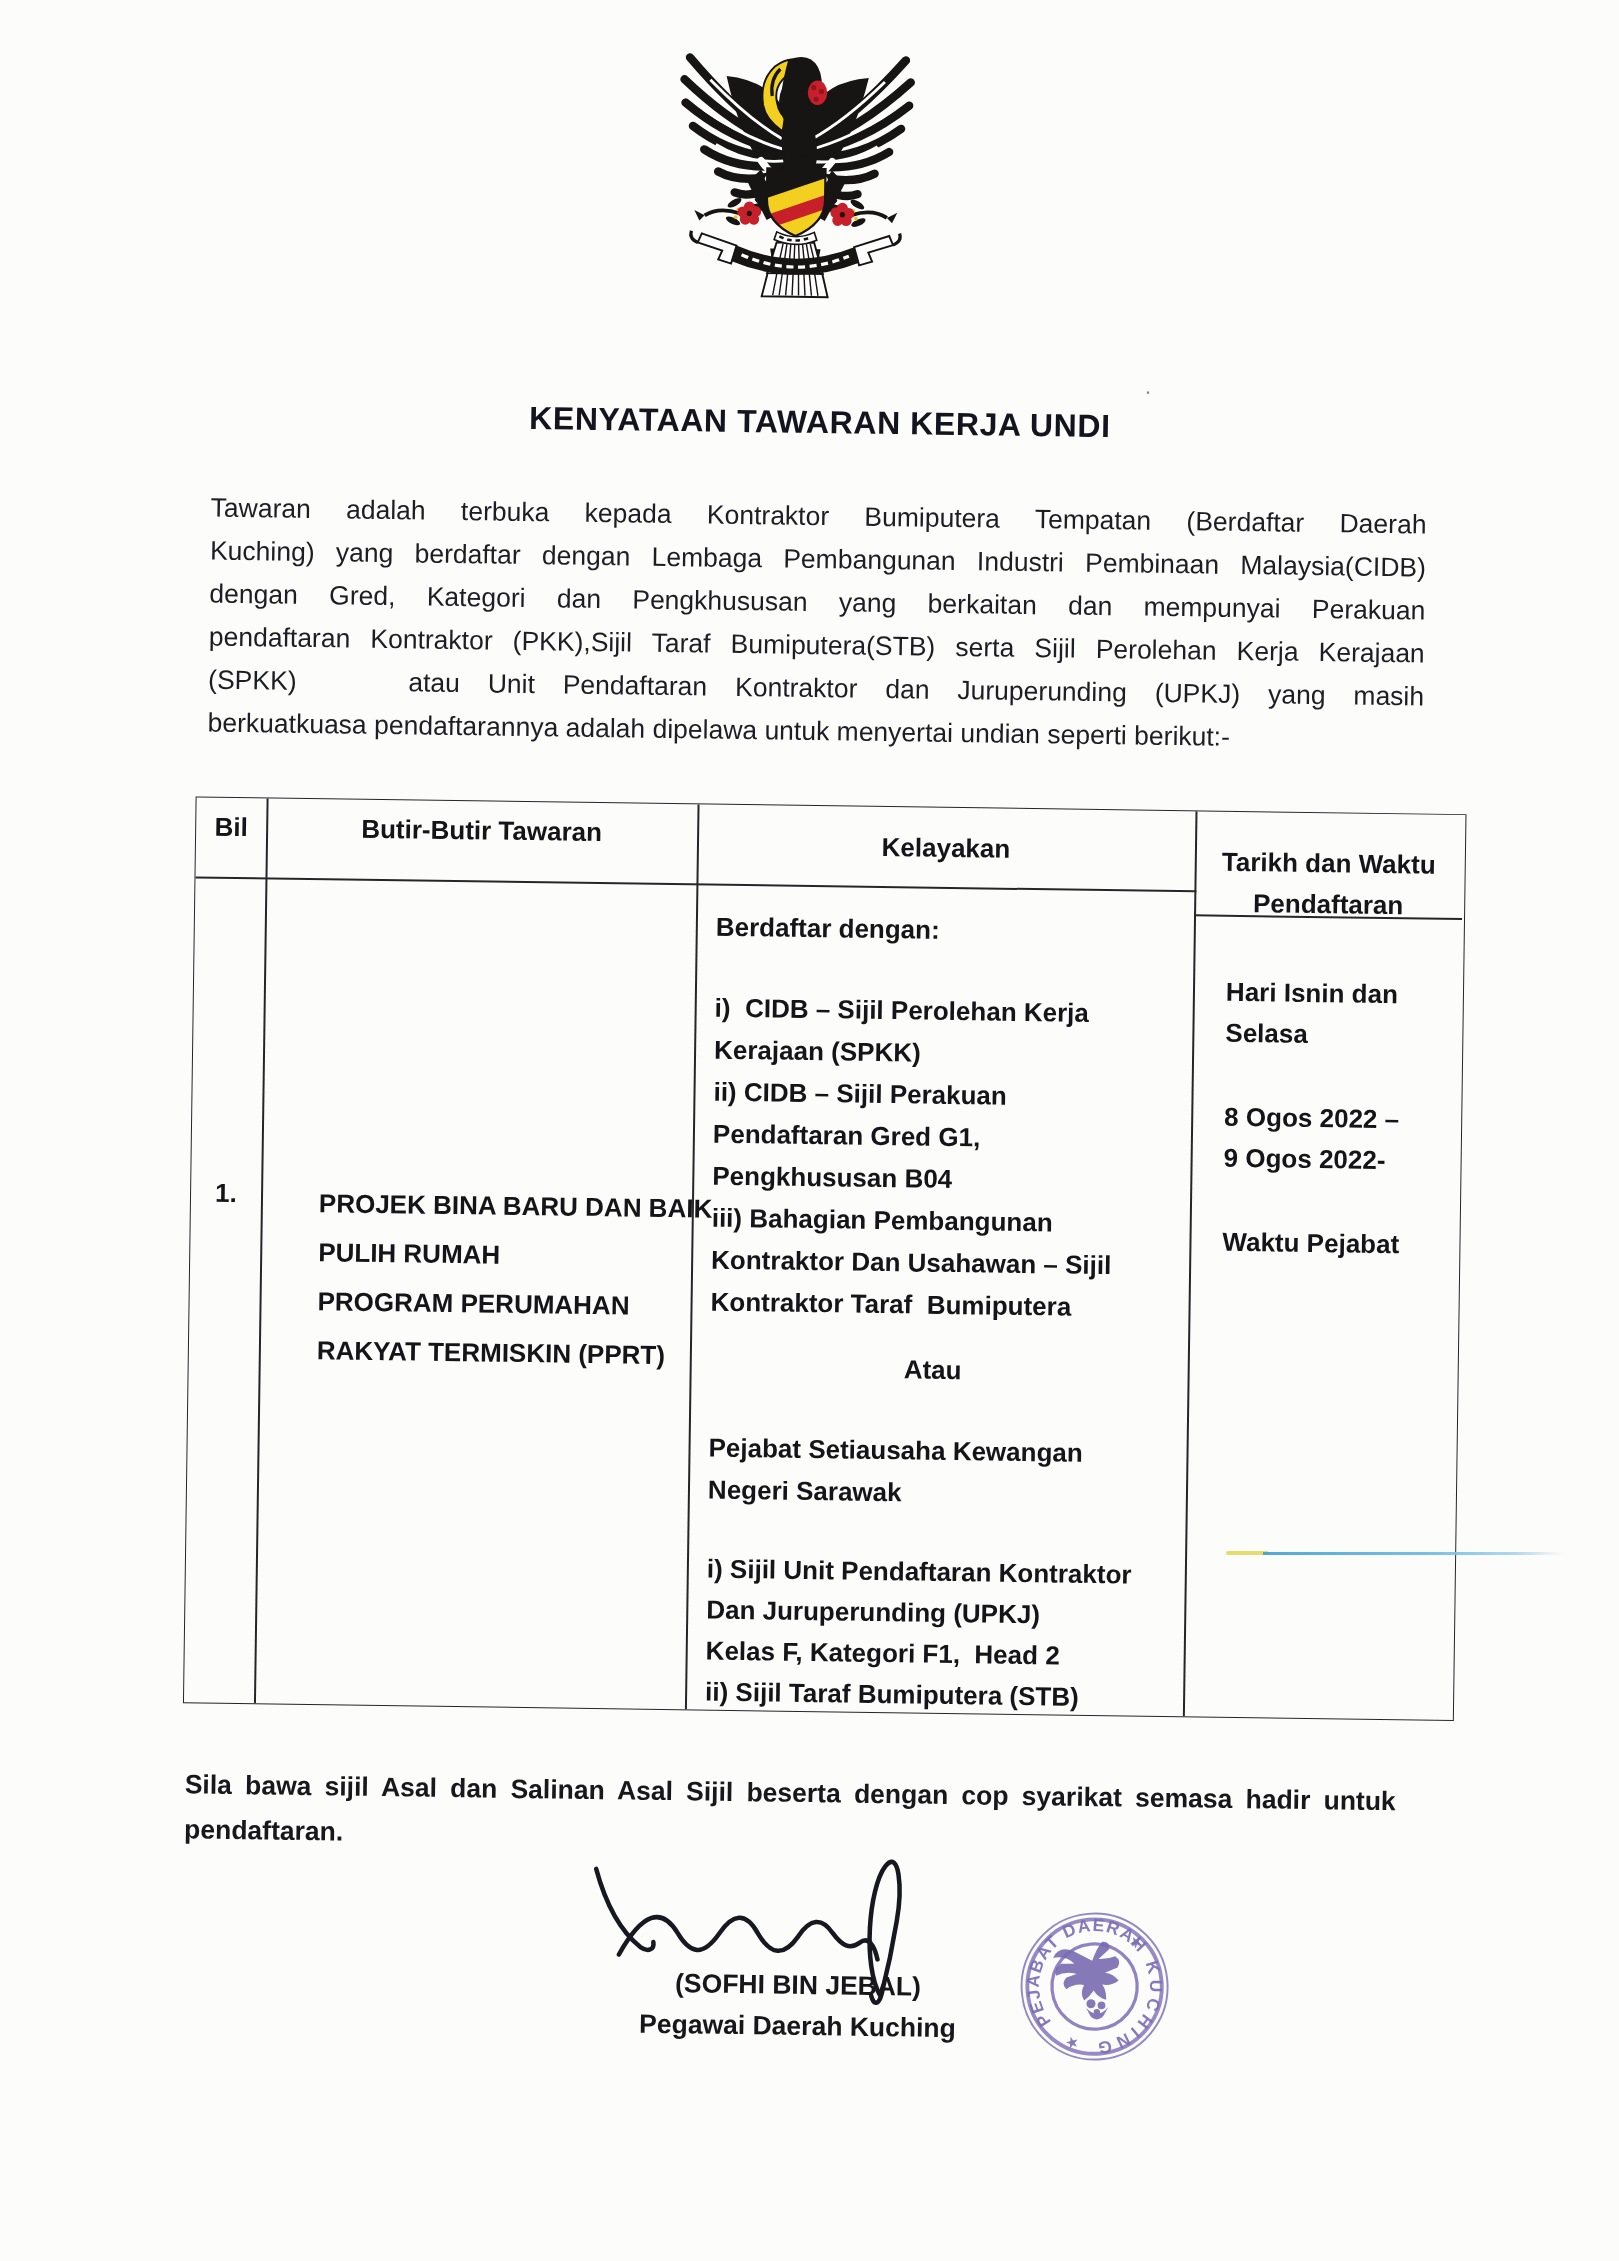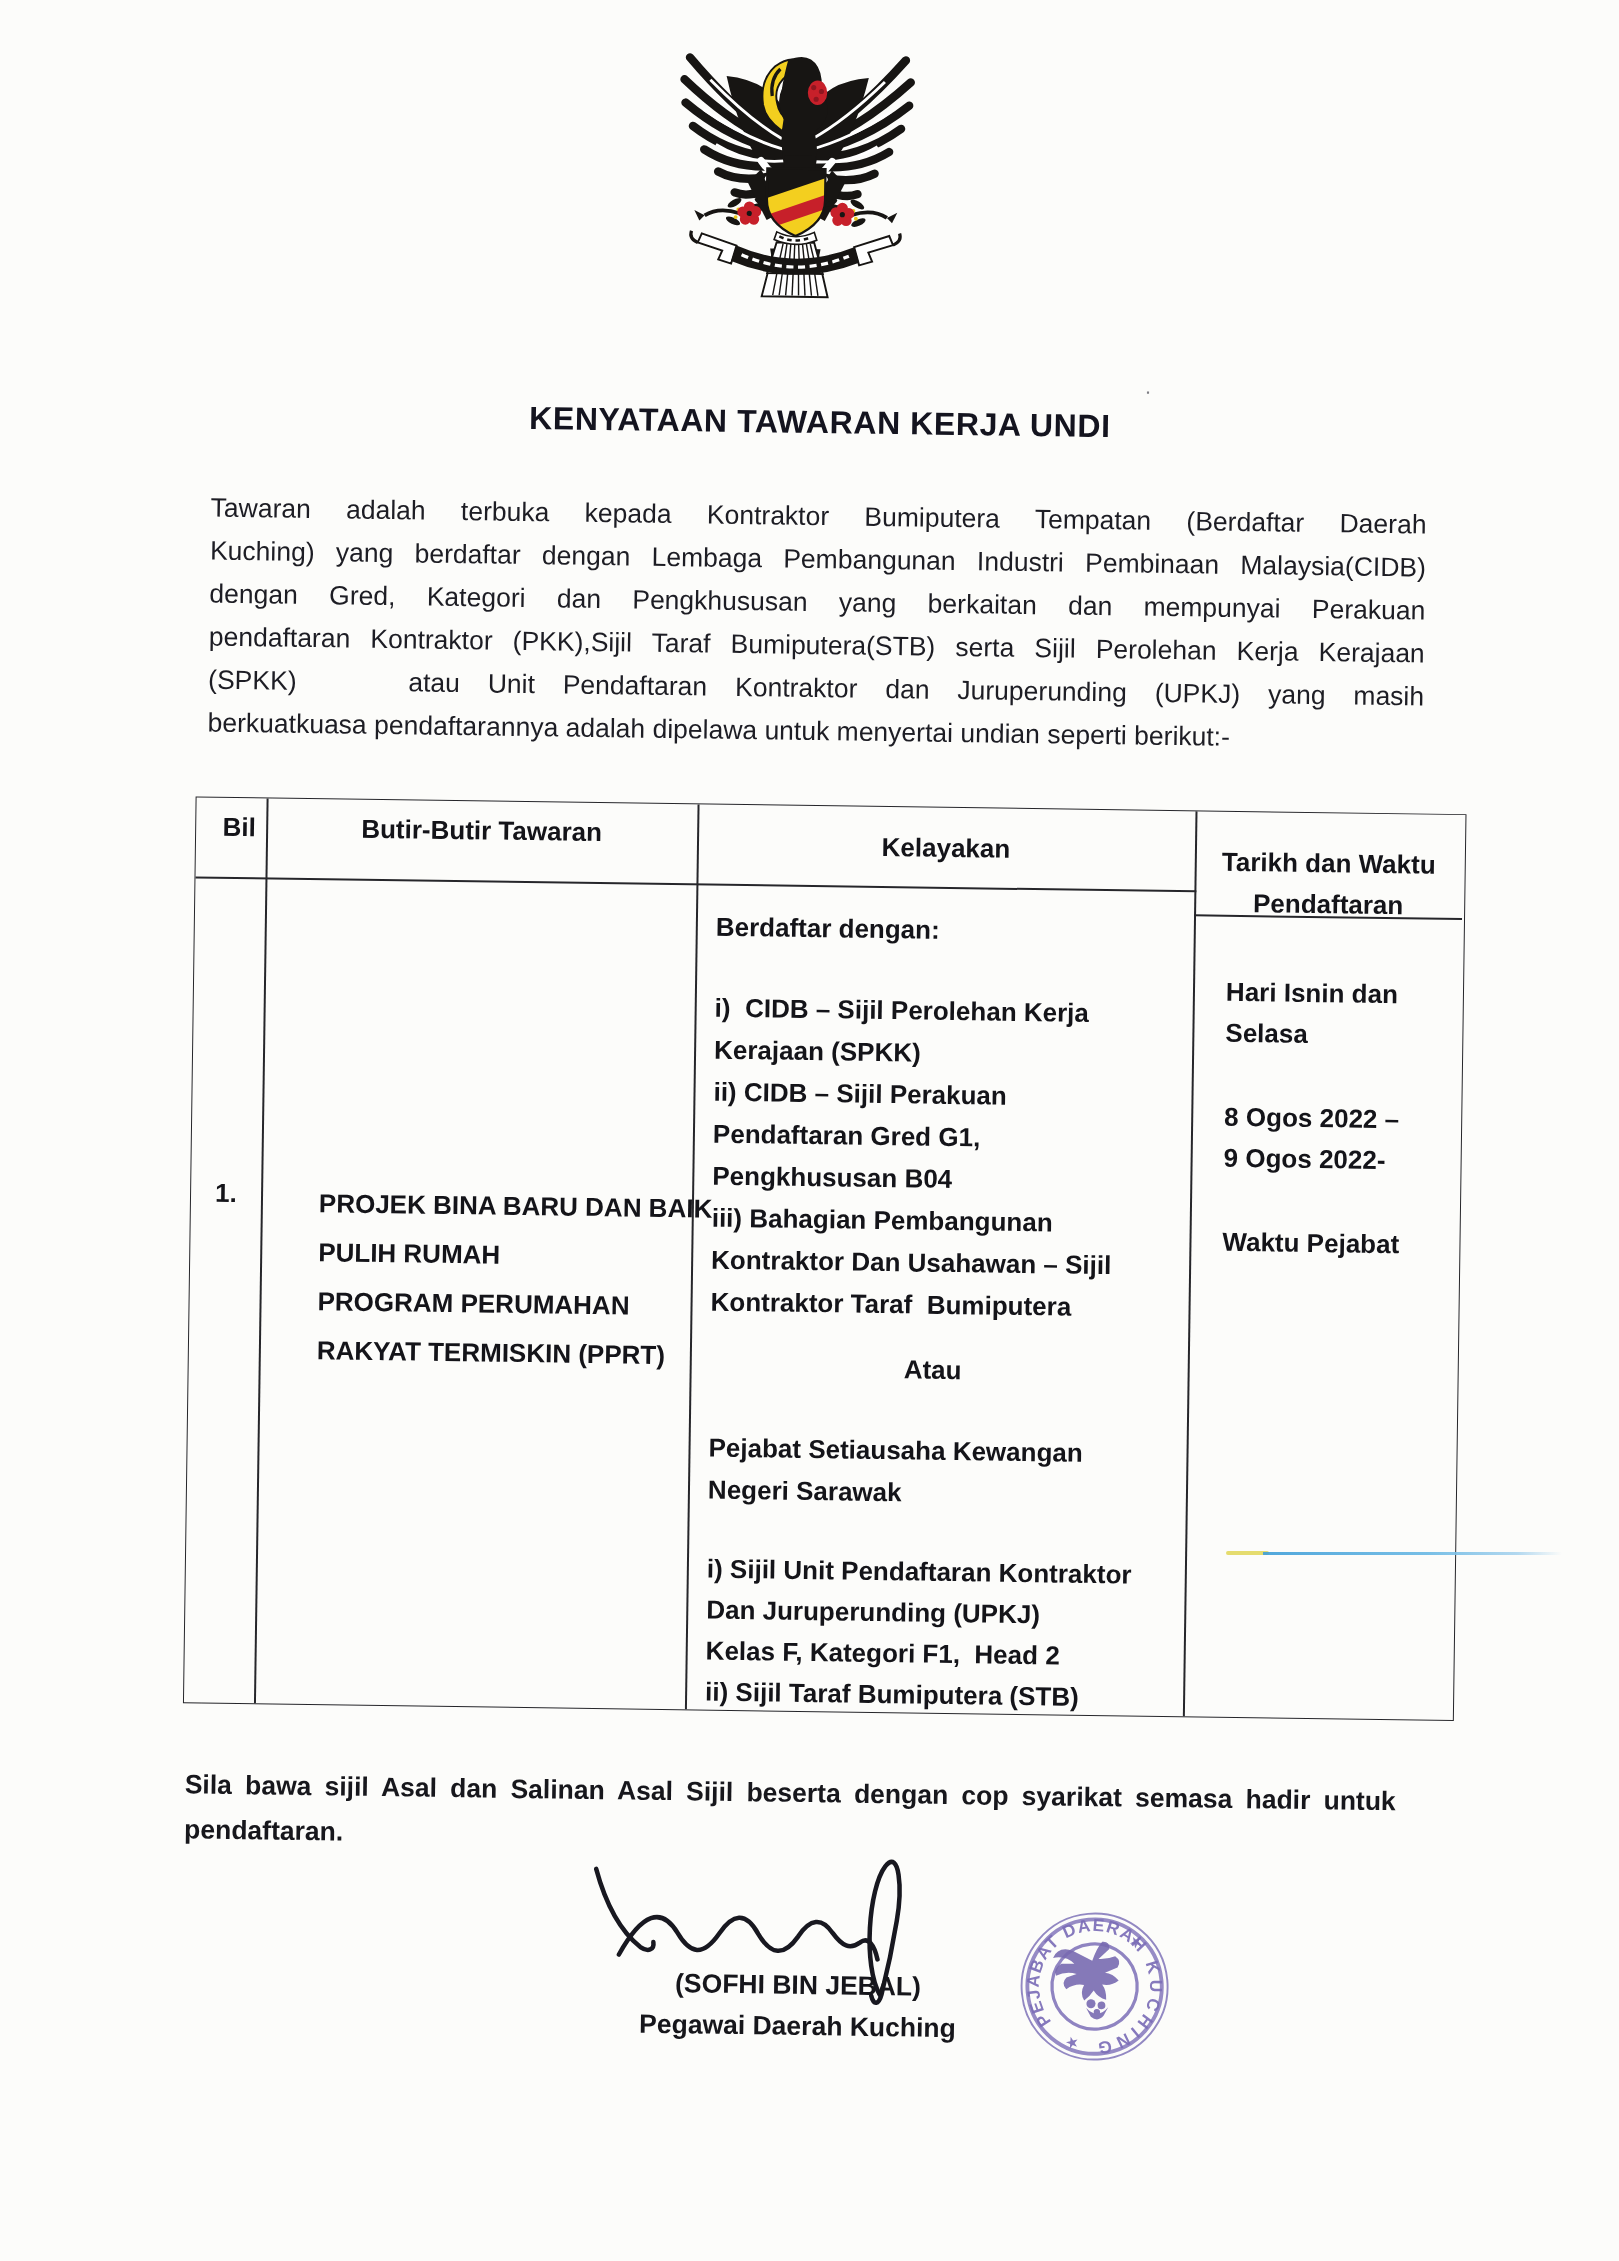--- a/index.html
+++ b/index.html
@@ -196,21 +196,21 @@
       <div class="jline last">berkuatkuasa pendaftarannya adalah dipelawa untuk menyertai undian seperti berikut:-</div>
     </div>
 
     <div class="ttable">
       <div class="vline" style="left:70px;"></div>
       <div class="vline" style="left:501px;"></div>
       <div class="vline" style="left:999px;"></div>
       <div class="hline" style="top:79px;left:0;width:1001px;"></div>
       <div class="hline" style="top:103px;left:999px;width:268px;"></div>
 
-      <div class="cellblock center" style="left:8px;top:14.2px;width:70px;">Bil</div>
+      <div class="cellblock center" style="left:0;top:14.2px;width:70px;">Bil</div>
       <div class="cellblock center" style="left:70px;top:14.2px;width:431px;">Butir-Butir Tawaran</div>
       <div class="cellblock center" style="left:501px;top:24.6px;width:498px;">Kelayakan</div>
       <div class="cellblock center" style="left:999px;top:30px;width:268px;line-height:41px;">
         <div>Tarikh dan Waktu</div>
         <div>Pendaftaran</div>
       </div>
 
       <div class="cellblock center" style="left:0;top:380px;width:70px;">1.</div>
 
       <div class="cellblock lh76" style="left:128px;top:380px;width:362px;">

